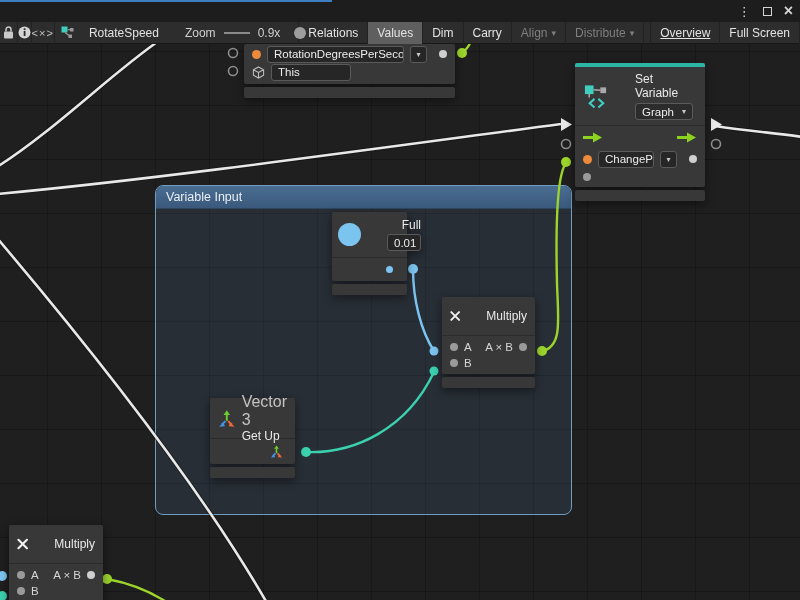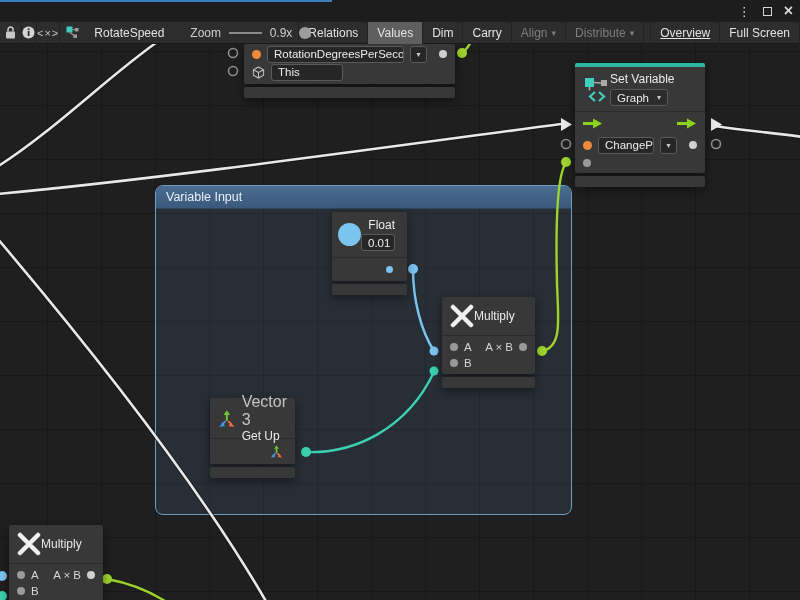--- a/index.html
+++ b/index.html
@@ -37,21 +37,21 @@
     border-bottom:1px solid #2e4660;display:flex;align-items:center;padding:3px 10px;
     color:#e9eff5;font-size:12.5px;}
   
   .wires{position:absolute;left:0;top:0;z-index:2;}
   
   .node{position:absolute;z-index:3;font-size:11.5px;color:#d6d6d6;
     filter:drop-shadow(0 3px 5px rgba(0,0,0,.45));}
   .nmain{background:#383838;border-radius:2px;}
   .nfoot{height:11px;background:#383838;border-radius:2px;margin-top:3px;}
   .nrow{display:flex;align-items:center;gap:6px;padding:0 8px;}
-  .nhead{display:flex;align-items:center;gap:0;padding:5px 8px;border-bottom:1px solid #2b2b2b;}
+  .nhead{display:flex;align-items:center;gap:26px;padding:5px 8px;border-bottom:1px solid #2b2b2b;}
   .dot{width:9px;height:9px;border-radius:50%;background:#9a9a9a;flex:none;}
   .dot.sm{width:8px;height:8px;}
   .dot.lite{background:#cfcfcf;}
   .dot.blue{background:#7cc4f0;}
   .dot.orange{background:#ee8a3c;}
   .fld{background:#262626;border:1px solid #5a5a5a;border-radius:3px;color:#ececec;
     height:17px;display:flex;align-items:center;padding:0 6px;white-space:nowrap;overflow:hidden;}
   .fldcaret{background:#262626;border:1px solid #5a5a5a;border-radius:3px;width:17px;height:17px;
     display:flex;align-items:center;justify-content:center;color:#c9c9c9;font-size:8px;flex:none;}
   .teal-strip{height:4px;background:#2cb5a5;border-radius:2px 2px 0 0;}
@@ -132,21 +132,21 @@
         <div class="fldcaret">
             <span>▾</span>
           </div>
         <span class="spacer"></span>
         <span class="dot sm lite"></span>
       </div>
       <div class="nrow" style="height:18px;">
         <svg width="13" height="13" viewBox="0 0 14 14">
           <path d="M7 1 L12.5 4 L12.5 10 L7 13 L1.5 10 L1.5 4 Z M1.5 4 L7 7 L12.5 4 M7 7 L7 13" fill="none" stroke="#bfbfbf" stroke-width="1.1"></path>
         </svg>
-        <div class="fld" style="width:72px;gap:34px;">
+        <div class="fld" style="width:80px;gap:34px;">
           <span>This</span>
           <span class="spacer"></span>
           <span style="color:#cfcfcf;font-size:11px;">⊙</span>
         </div>
       </div>
     </div>
     <div class="nfoot"></div>
   </div>
 
   <div class="node" style="left:575px;top:63px;width:130px;">
@@ -195,21 +195,21 @@
       </div>
     </div>
     <div class="nfoot"></div>
   </div>
 
   <div class="node" style="left:332px;top:212px;width:75px;">
     <div class="nmain">
       <div class="nhead" style="border-bottom:1px solid #2b2b2b;padding:6px 6px;">
         <span class="bigcircle"></span>
         <div>
-          <div class="ntitle" style="text-align:right;">Float</div>
+          <div class="ntitle" style="text-align:right;">Full</div>
           <div class="fld" style="width:34px;margin-top:2px;text-align:right;">
             <span>0.01</span>
           </div>
         </div>
       </div>
       <div class="nrow" style="height:23px;">
         <span class="spacer"></span>
         <span class="dot sm blue" style="width:7px;height:7px;margin-right:6px;"></span>
       </div>
     </div>
@@ -324,21 +324,21 @@
         <rect x="9" y="2" width="3.5" height="3.5" fill="#9a9a9a"></rect>
         <rect x="7.5" y="8.5" width="3.5" height="3.5" fill="#9a9a9a"></rect>
         <path d="M6.5 3.5 L9 3.8 M4 6.5 L8 9.5" stroke="#9a9a9a" stroke-width="1.2"></path>
       </svg>
       <span>RotateSpeed</span>
     </div>
     <span style="margin-left:26px;color:#cfcfcf;">Zoom</span>
     <div class="zoomtrack">
       <div class="zoomhandle"></div>
     </div>
-    <span style="color:#cfcfcf;margin-right:6px;">0.9x</span>
+    <span style="color:#cfcfcf;margin-right:18px;">0.9x</span>
     <div class="tbtn" style="border-left:1px solid #222;">
       <span>Relations</span>
     </div>
     <div class="tbtn active">
       <span>Values</span>
     </div>
     <div class="tbtn">
       <span>Dim</span>
     </div>
     <div class="tbtn">

